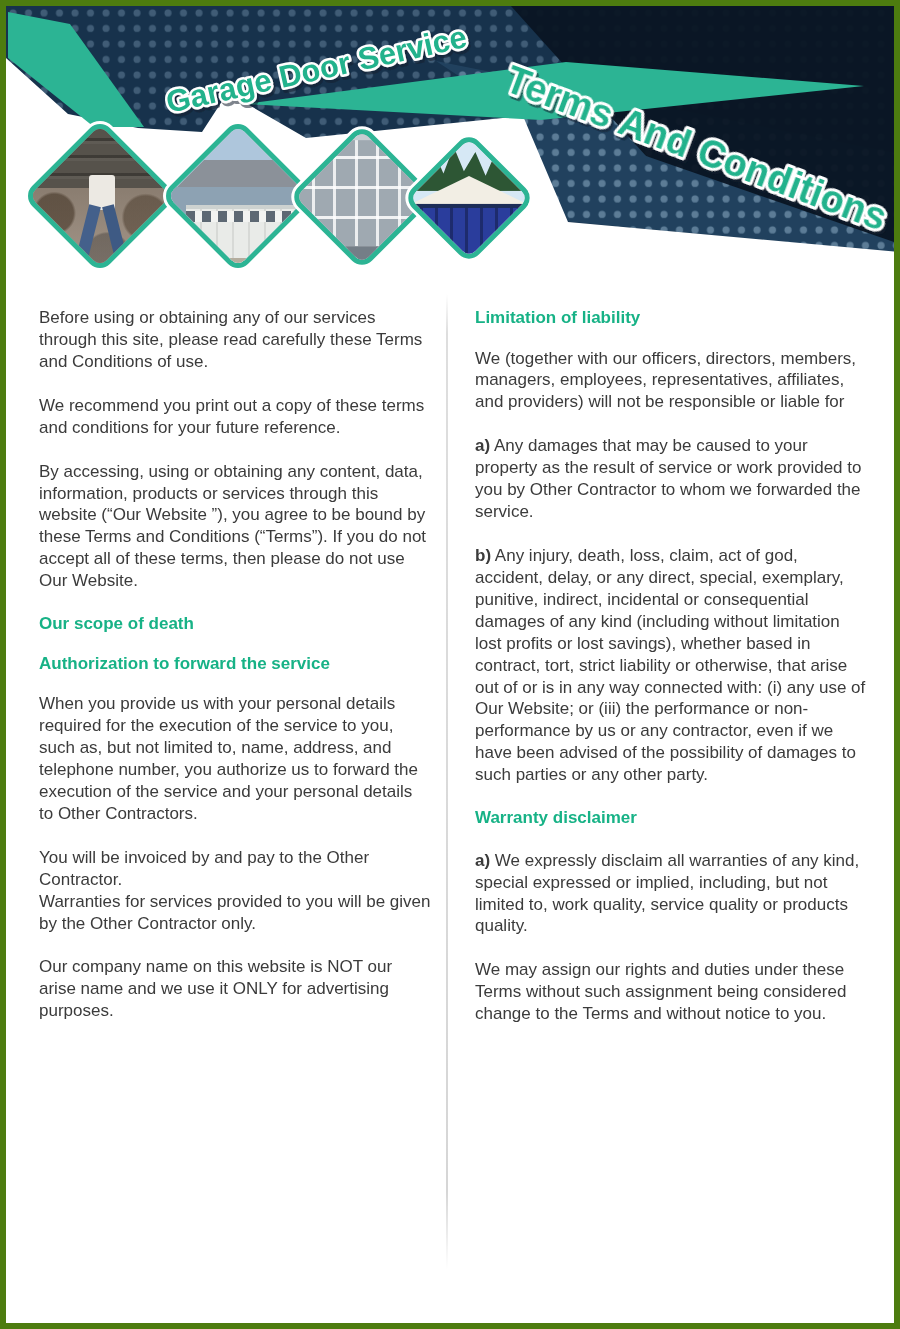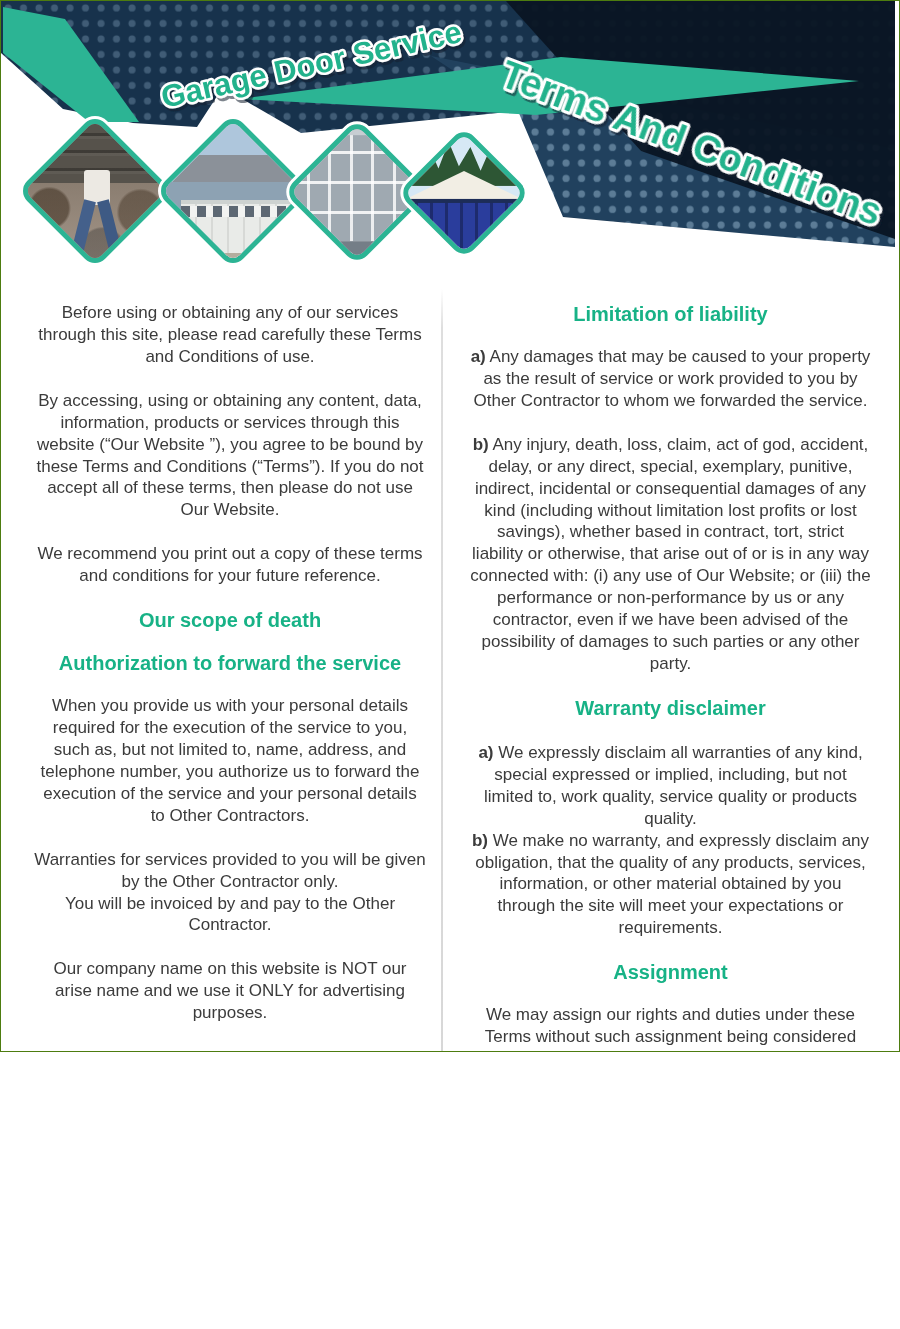--- a/index.html
+++ b/index.html
@@ -1,25 +1,24 @@
 <!DOCTYPE html>
 <html><head>
 <meta charset="utf-8">
 <style>
   html,body { margin:0; padding:0; background:#ffffff; }
   .page {
     position:relative;
-    width:900px; height:1052px;
+    width:900px; height:1329px;
     box-sizing:border-box;
-    border:1px solid #4d7c0f;
+    border:6px solid #4d7c0f;
     background:#ffffff;
     overflow:hidden;
     font-family:"Liberation Sans", sans-serif;
     color:#3b3b3b;
-    text-align:center;
   }
   .header { position:relative; width:894px; height:285px; }
   .header svg { display:block; }
 
   
   .diamond {
     position:absolute;
     border:5px solid #2cb494;
     border-radius:14px;
     box-shadow:0 0 0 3px #ffffff;
@@ -75,21 +74,21 @@
   .s4 .fascia { position:absolute; top:55%; left:0; right:0; height:4%; background:#1d2d57; }
   .s4 .wall { position:absolute; top:58%; left:0; right:0; bottom:0; background:#2a3d9c;
     background-image:repeating-linear-gradient(90deg, rgba(0,0,0,0.3) 0 3px, transparent 3px 15px); }
 
   
   .content { position:absolute; left:0; right:0; top:285px; bottom:0; display:flex; padding:16px 28px 0 33px; gap:44px; }
   .col { font-size:17px; line-height:1.29; }
   .col-left { width:392px; flex:none; }
   .col-right { flex:1; }
   .col p { margin:0 0 22px 0; }
-  .col h2 { color:#17b286; font-size:20px; line-height:1.15; margin:8px 0 20px 0; font-weight:bold; }
+  .col h2 { color:#17b286; font-size:17px; line-height:1.15; margin:8px 0 20px 0; font-weight:bold; }
   .col-right h2.first { margin-top:1px; }
   .divider { position:absolute; left:440px; top:288px; width:2px; height:975px;
     background:linear-gradient(180deg, rgba(220,220,220,0) 0%, #dedede 4%, #d6d6d6 92%, rgba(220,220,220,0) 100%); }
   strong { font-weight:bold; }
 </style>
 </head>
 <body>
 
 <div class="page">
 
@@ -156,46 +155,45 @@
       </div>
     </div>
   </div>
 
   <div class="divider"></div>
 
   <div class="content">
 
     <div class="col col-left">
       <p>Before using or obtaining any of our services through this site, please read carefully these Terms and Conditions of use.</p>
+      <p>We recommend you print out a copy of these terms and conditions for your future reference.</p>
       <p>By accessing, using or obtaining any content, data, information, products or services through this website (“Our Website ”), you agree to be bound by these Terms and Conditions (“Terms”). If you do not accept all of these terms, then please do not use Our Website.</p>
-      <p>We recommend you print out a copy of these terms and conditions for your future reference.</p>
 
       <h2>Our scope of death</h2>
 
       <h2>Authorization to forward the service</h2>
       <p>When you provide us with your personal details required for the execution of the service to you, such as, but not limited to, name, address, and telephone number, you authorize us to forward the execution of the service and your personal details to Other Contractors.</p>
 
       <p class="tight">
         </p>
+        <div>You will be invoiced by and pay to the Other Contractor.</div>
         <div>Warranties for services provided to you will be given by the Other Contractor only.</div>
-        <div>You will be invoiced by and pay to the Other Contractor.</div>
       <p></p>
       <p>Our company name on this website is NOT our arise name and we use it ONLY for advertising purposes.</p>
     </div>
 
     <div class="col col-right">
       <h2 class="first">Limitation of liability</h2>
+      <p>We (together with our officers, directors, members, managers, employees, representatives, affiliates, and providers) will not be responsible or liable for</p>
       <p><strong>a)</strong> <span>Any damages that may be caused to your property as the result of service or work provided to you by Other Contractor to whom we forwarded the service.</span></p>
       <p><strong>b)</strong> <span>Any injury, death, loss, claim, act of god, accident, delay, or any direct, special, exemplary, punitive, indirect, incidental or consequential damages of any kind (including without limitation lost profits or lost savings), whether based in contract, tort, strict liability or otherwise, that arise out of or is in any way connected with: (i) any use of Our Website; or (iii) the performance or non-performance by us or any contractor, even if we have been advised of the possibility of damages to such parties or any other party.</span></p>
 
       <h2>Warranty disclaimer</h2>
       <p class="tight">
         </p>
         <div><strong>a)</strong> <span>We expressly disclaim all warranties of any kind, special expressed or implied, including, but not limited to, work quality, service quality or products quality.</span></div>
-        <div><strong>b)</strong> <span>We make no warranty, and expressly disclaim any obligation, that the quality of any products, services, information, or other material obtained by you through the site will meet your expectations or requirements.</span></div>
       <p></p>
 
-      <h2>Assignment</h2>
       <p>We may assign our rights and duties under these Terms without such assignment being considered change to the Terms and without notice to you.</p>
     </div>
 
   </div>
 </div>
 
 </body></html>

